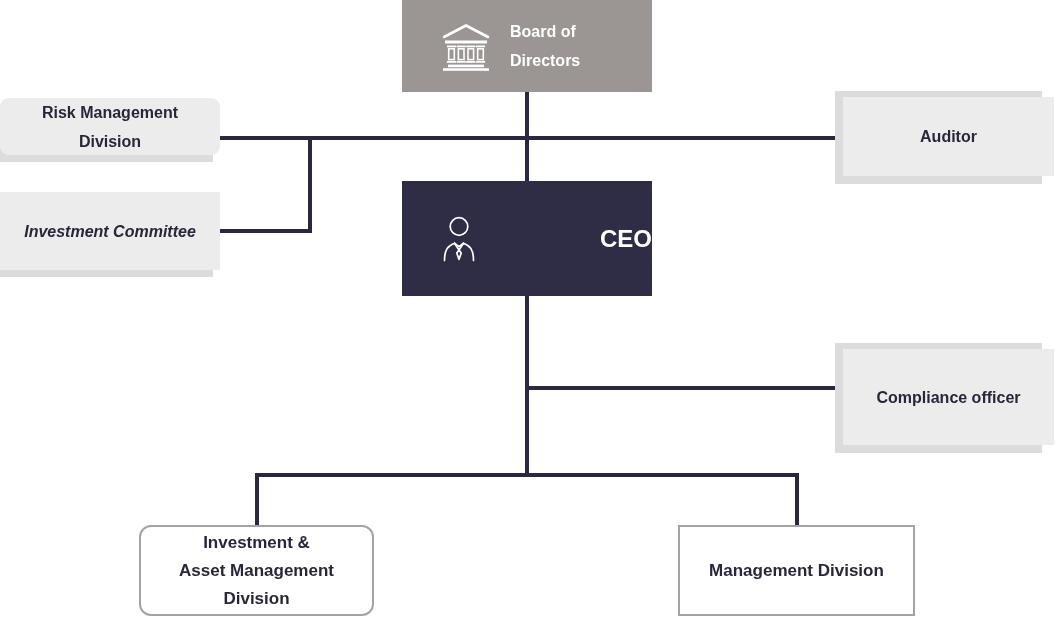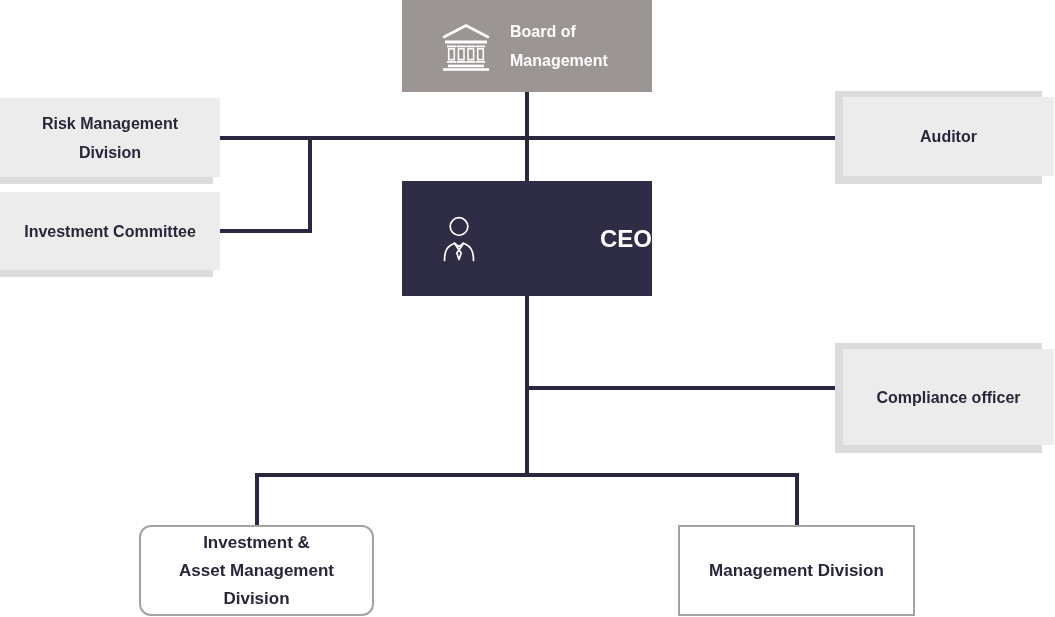--- a/index.html
+++ b/index.html
@@ -26,23 +26,23 @@
     position:absolute; display:flex; align-items:center; justify-content:center;
     box-sizing:border-box; text-align:center;
     font-weight:bold; font-size:16px; line-height:29px;
   }
   
   .light{background:var(--light-box-bg,#ececec);}
   .light::before{
     content:""; position:absolute; z-index:-1;
     background:var(--shadow,#dcdcdc);
   }
-  .n-risk{left:0; top:98px; width:220px; height:79px;}
+  .n-risk{left:0; top:98px; width:220px; height:57px;border-radius:9px;}
   .n-risk::before{left:0; top:6px; right:7px; bottom:-7px;}
-  .n-invcom{left:0; top:192px; width:220px; height:78px;}
+  .n-invcom{left:0; top:192px; width:220px; height:78px;font-style:italic;}
   .n-invcom::before{left:0; top:6px; right:7px; bottom:-7px;}
   .n-auditor{left:843px; top:97px; width:211px; height:79px;}
   .n-auditor::before{left:-8px; top:-6px; right:12px; bottom:-8px;}
   .n-compliance{left:843px; top:349px; width:211px; height:96px;}
   .n-compliance::before{left:-8px; top:-6px; right:12px; bottom:-8px;}
   
   .n-board{
     left:402px; top:0; width:250px; height:92px;
     background:var(--board-bg,#9b9593); color:var(--text-light,#ffffff);
     justify-content:flex-start; padding-left:38px; text-align:left;
@@ -94,21 +94,21 @@
         <rect x="6.9" y="40" width="9.2" height="1.8" fill="#ffffff" stroke="none"></rect>
         <rect x="16.6" y="40" width="9.2" height="1.8" fill="#ffffff" stroke="none"></rect>
         <rect x="26.2" y="40" width="9.2" height="1.8" fill="#ffffff" stroke="none"></rect>
         <rect x="35.9" y="40" width="9.2" height="1.8" fill="#ffffff" stroke="none"></rect>
         <rect x="8" y="43.6" width="36" height="2.6" fill="#ffffff" stroke="none"></rect>
         <rect x="3" y="47.2" width="46" height="2.6" fill="#ffffff" stroke="none"></rect>
       </svg>
     </span>
     <span>
       <div>Board of</div>
-      <div>Management</div>
+      <div>Directors</div>
     </span>
   </div>
 
   <div class="node light n-risk">
     <span>
       <div>Risk Management</div>
       <div>Division</div>
     </span>
   </div>
 

